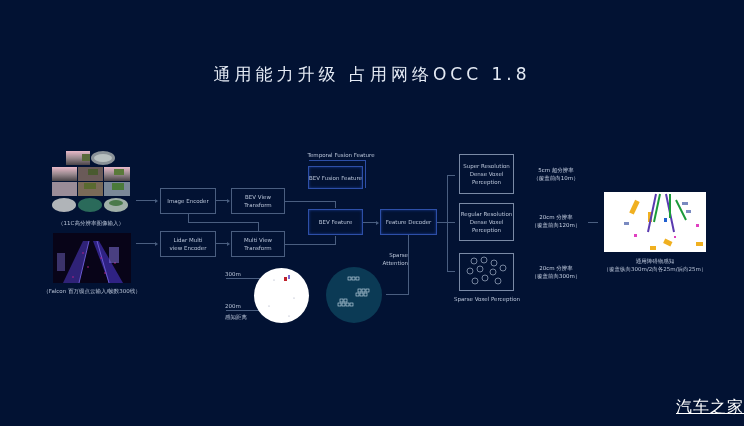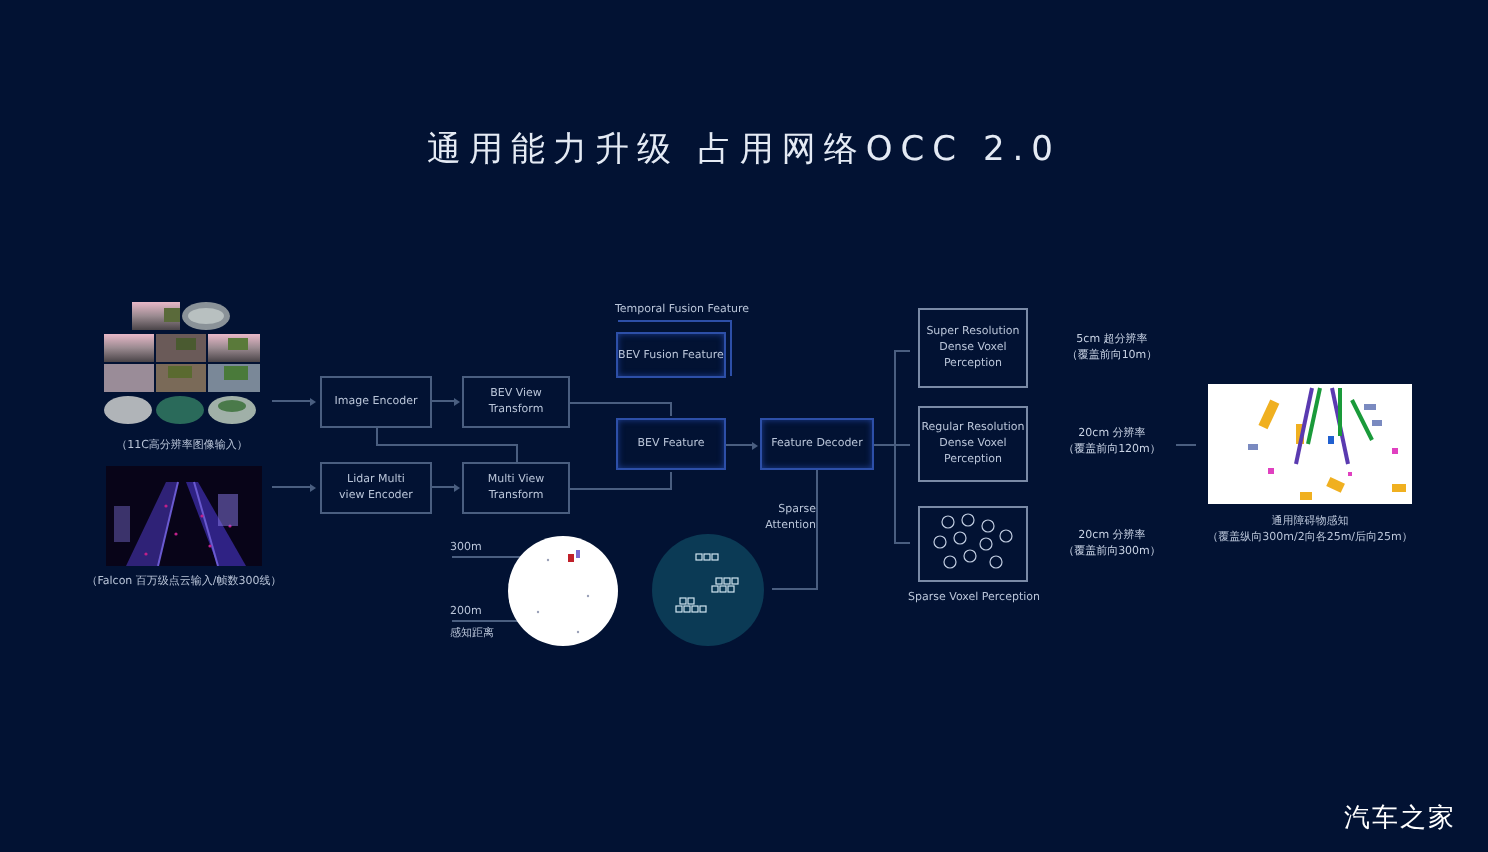--- a/index.html
+++ b/index.html
@@ -9,26 +9,26 @@
   .title{left:0;width:744px;top:63px;text-align:center;font-size:17px;letter-spacing:4px;color:#e4eaf4;font-weight:normal;}
   .box{position:absolute;border:1px solid #4a5e80;display:flex;align-items:center;justify-content:center;
        text-align:center;font-size:5.5px;line-height:8px;color:#b9c4d8;box-sizing:border-box;white-space:pre-line;}
   .box.hl{border:1px solid #2d4fa8;box-shadow:0 0 3px #1c3c90 inset;}
   .box.big{border-color:#7a8aa6;font-size:5.5px;}
   .line{position:absolute;background:#4a5e80;}
   .lbl{position:absolute;font-size:5.5px;color:#b9c4d8;text-align:center;white-space:pre-line;line-height:8px;}
   .lbl.res{font-size:5.5px;color:#c8d2e4;}
   .photo{position:absolute;}
   .arrow{position:absolute;width:0;height:0;border-top:2px solid transparent;border-bottom:2px solid transparent;border-left:3px solid #4a5e80;}
-  .wm{position:absolute;right:16px;bottom:8px;font-size:13px;color:#fff;letter-spacing:1px;}
+  .wm{position:absolute;right:0;bottom:8px;font-size:16px;color:#fff;letter-spacing:1px;text-decoration:underline;}
 </style>
 </head>
 <body>
 
-<div class="abs title">通用能力升级  占用网络OCC 2.0</div>
+<div class="abs title">通用能力升级  占用网络OCC 1.8</div>
 
 <div class="photo" style="left:52px;top:151px;width:78px;height:62px;">
   <svg width="78" height="62" viewBox="0 0 78 62">
     <defs>
       <linearGradient id="sky" x1="0" y1="0" x2="0" y2="1">
         <stop offset="0" stop-color="#e8b8c8"></stop>
           <stop offset="0.5" stop-color="#9a8a90"></stop>
           <stop offset="1" stop-color="#4a4448"></stop>
       </linearGradient>
     </defs>

